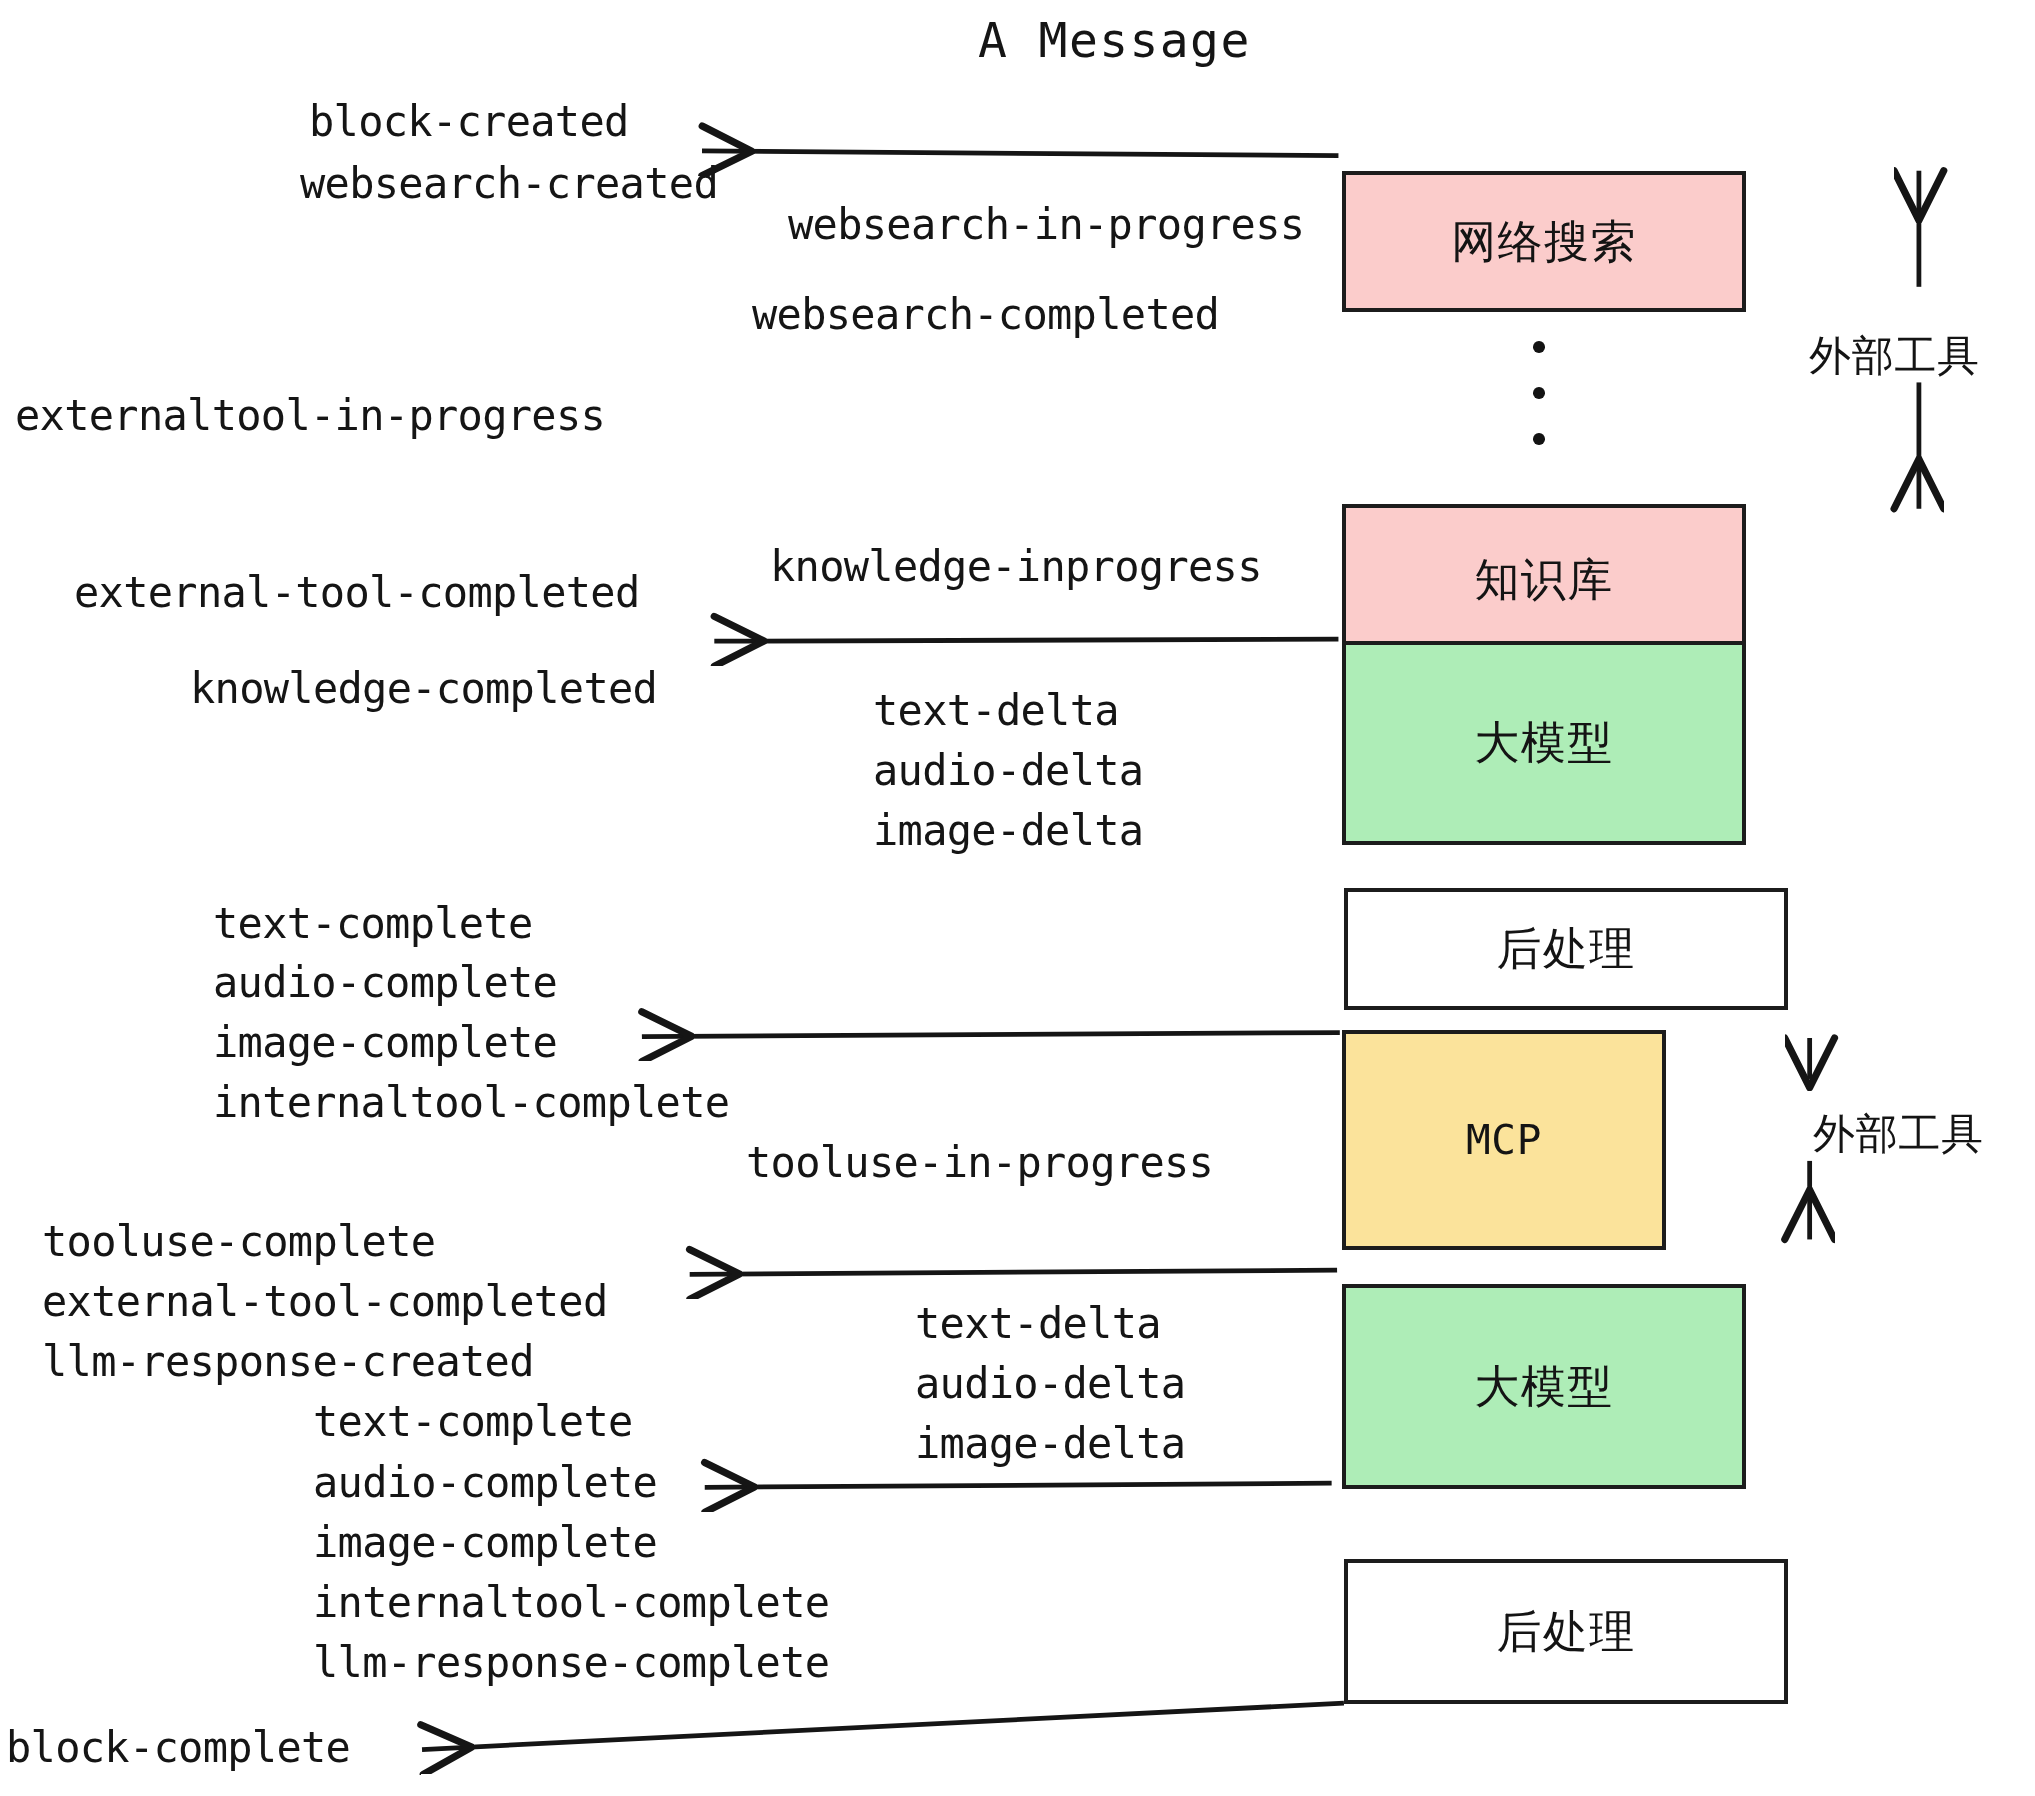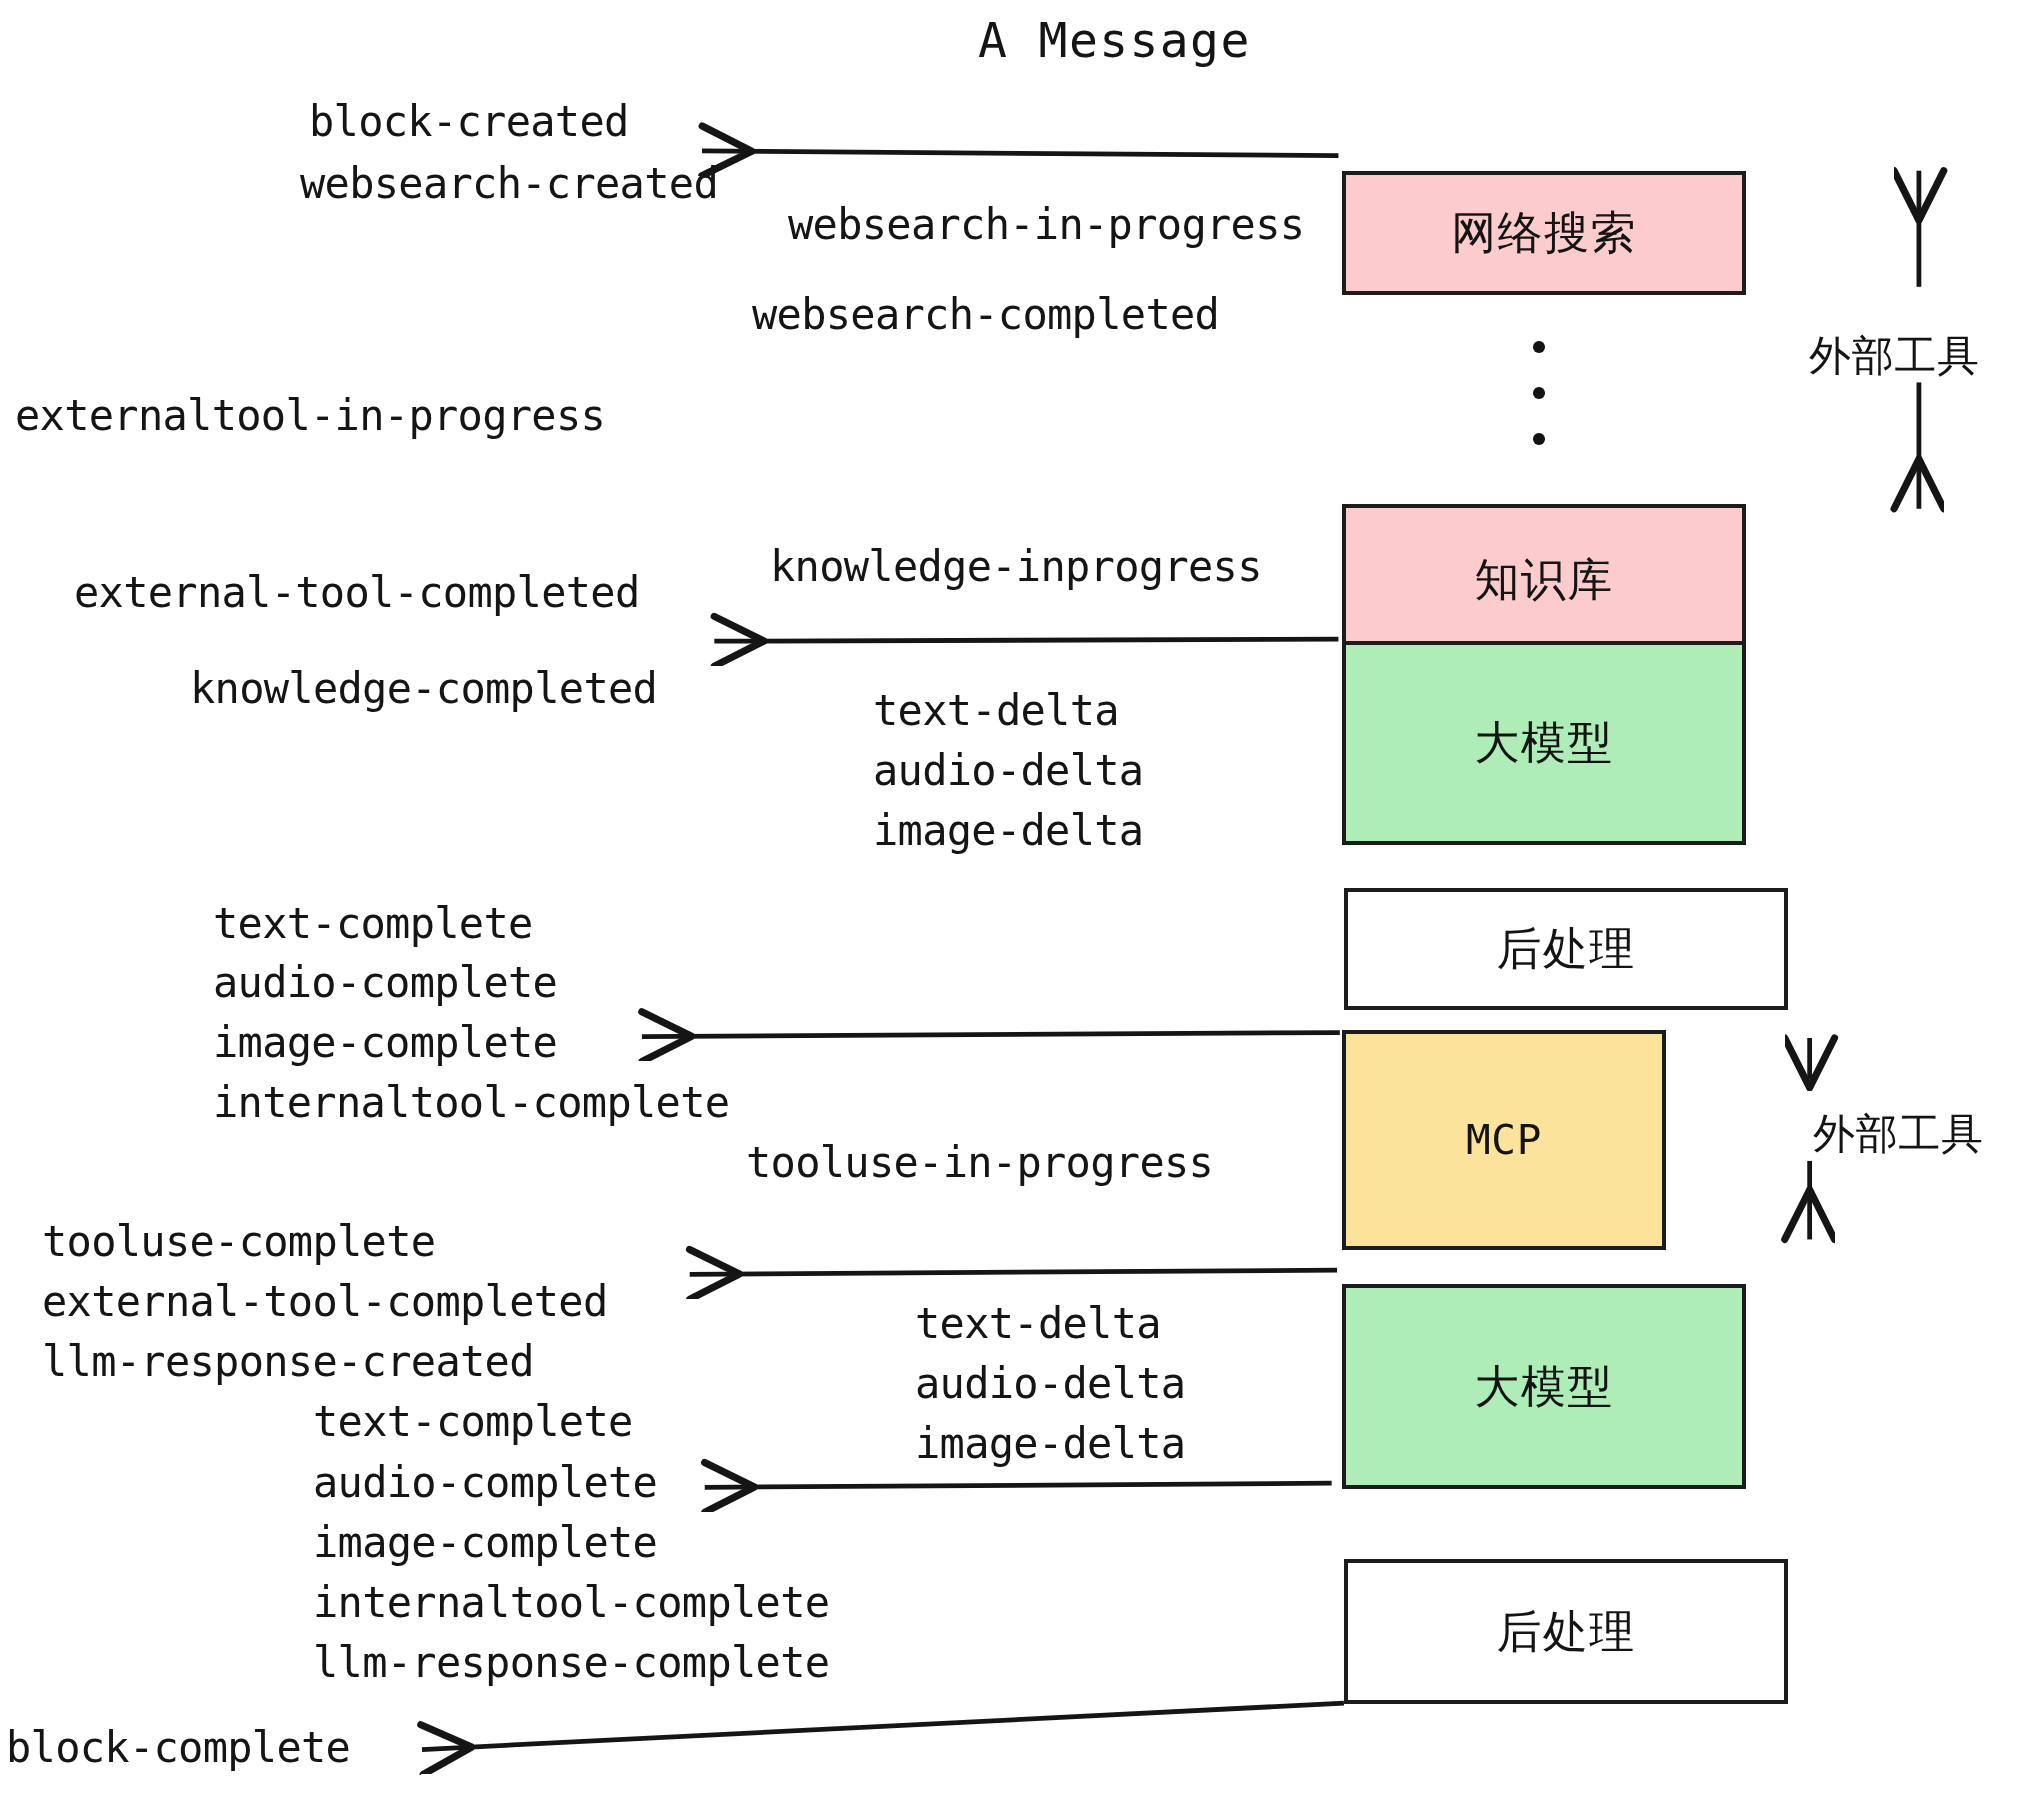--- a/index.html
+++ b/index.html
@@ -120,21 +120,21 @@
   <div class="evt" style="left:915px; top:1423px;">image-delta</div>
 
   <div class="evt" style="left:313px; top:1401px;">text-complete</div>
   <div class="evt" style="left:313px; top:1462px;">audio-complete</div>
   <div class="evt" style="left:313px; top:1522px;">image-complete</div>
   <div class="evt" style="left:313px; top:1582px;">internaltool-complete</div>
   <div class="evt" style="left:313px; top:1642px;text-align:right;">llm-response-complete</div>
 
   <div class="evt" style="left:6px; top:1727px;">block-complete</div>
 
-  <div class="node" style="left:1342px; top:171px; width:404px; height:124px; background:#FBCCCB;">
+  <div class="node" style="left:1342px; top:171px; width:404px; height:141px; background:#FBCCCB;">
     <span class="node-label">网络搜索</span>
   </div>
 
   <div class="dots" style="left:1533px; top:341px; width:12.3px; height:104px;">
     <span></span>
       <span></span>
       <span></span>
   </div>
 
   <div class="node" style="left:1342px; top:504px; width:404px; height:152px; background:#FBCCCB;">

